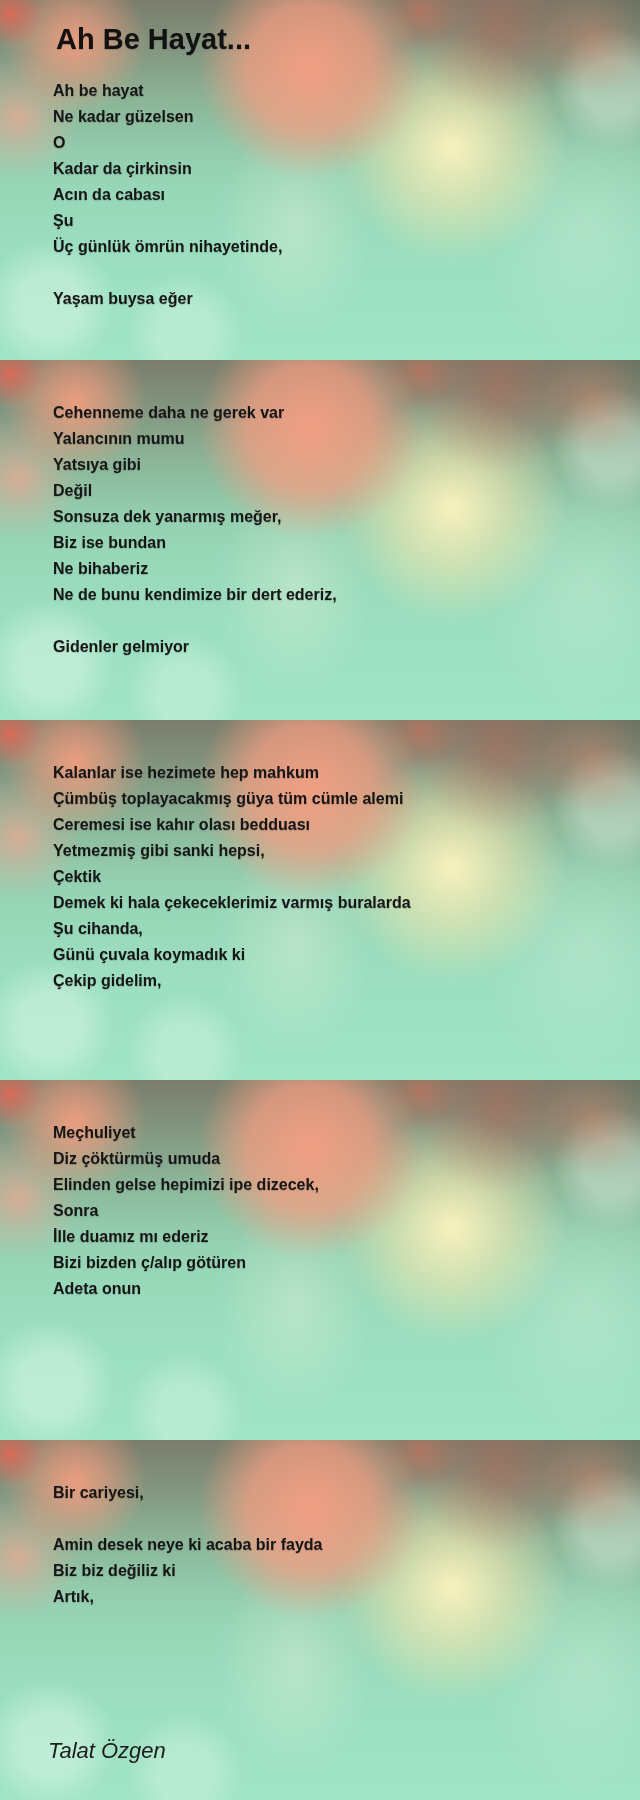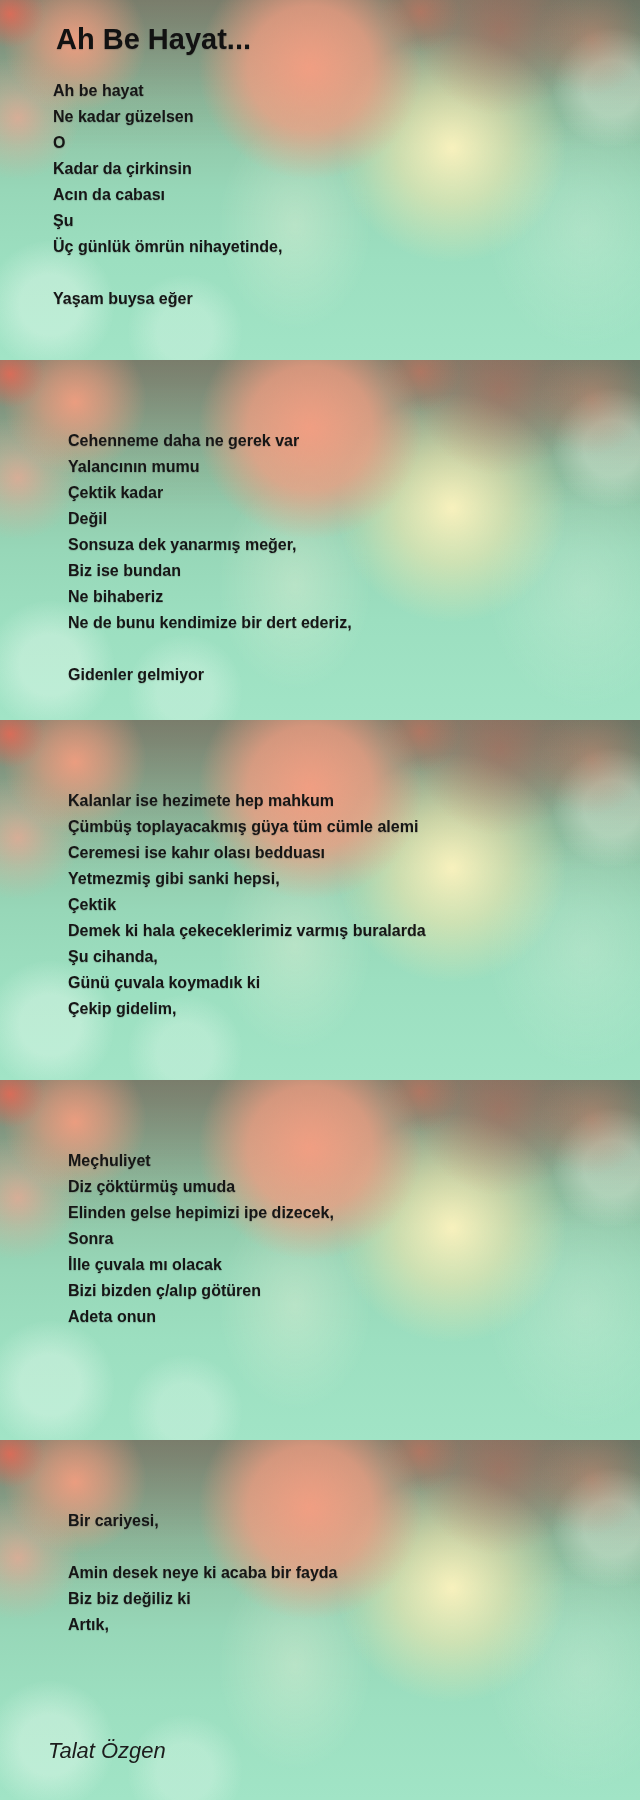--- a/index.html
+++ b/index.html
@@ -63,21 +63,21 @@
     text-shadow: 0 1px 1px rgba(60,60,60,0.25);
     white-space: nowrap;
   }
 
   .stanza {
     position: absolute;
     left: 53px;
     right: 10px;
   }
   .stanza-first { top: 78px; }
-  .stanza-rest  { top: 68px; margin-left: 15px; }
+  .stanza-rest  { top: 40px; }
 
   .line {
     height: 26px;
     line-height: 26px;
     font-size: 16px;
     font-weight: bold;
     color: #161616;
     text-shadow: 0 1px 1px rgba(60,60,60,0.22);
     white-space: nowrap;
   }
@@ -111,21 +111,21 @@
         <div class="line">Üç günlük ömrün nihayetinde,</div>
         <div class="line">&nbsp;</div>
         <div class="line">Yaşam buysa eğer</div>
       </div>
   </section>
 
   <section class="tile">
     <div class="stanza stanza-rest">
         <div class="line">Cehenneme daha ne gerek var</div>
         <div class="line">Yalancının mumu</div>
-        <div class="line">Çektik kadar</div>
+        <div class="line">Yatsıya gibi</div>
         <div class="line">Değil</div>
         <div class="line">Sonsuza dek yanarmış meğer,</div>
         <div class="line">Biz ise bundan</div>
         <div class="line">Ne bihaberiz</div>
         <div class="line">Ne de bunu kendimize bir dert ederiz,</div>
         <div class="line">&nbsp;</div>
         <div class="line">Gidenler gelmiyor</div>
       </div>
   </section>
 
@@ -142,21 +142,21 @@
         <div class="line">Çekip gidelim,</div>
       </div>
   </section>
 
   <section class="tile">
     <div class="stanza stanza-rest">
         <div class="line">Meçhuliyet</div>
         <div class="line">Diz çöktürmüş umuda</div>
         <div class="line">Elinden gelse hepimizi ipe dizecek,</div>
         <div class="line">Sonra</div>
-        <div class="line">İlle çuvala mı olacak</div>
+        <div class="line">İlle duamız mı ederiz</div>
         <div class="line">Bizi bizden ç/alıp götüren</div>
         <div class="line">Adeta onun</div>
       </div>
   </section>
 
   <section class="tile">
     <div class="stanza stanza-rest">
         <div class="line">Bir cariyesi,</div>
         <div class="line">&nbsp;</div>
         <div class="line">Amin desek neye ki acaba bir fayda</div>

